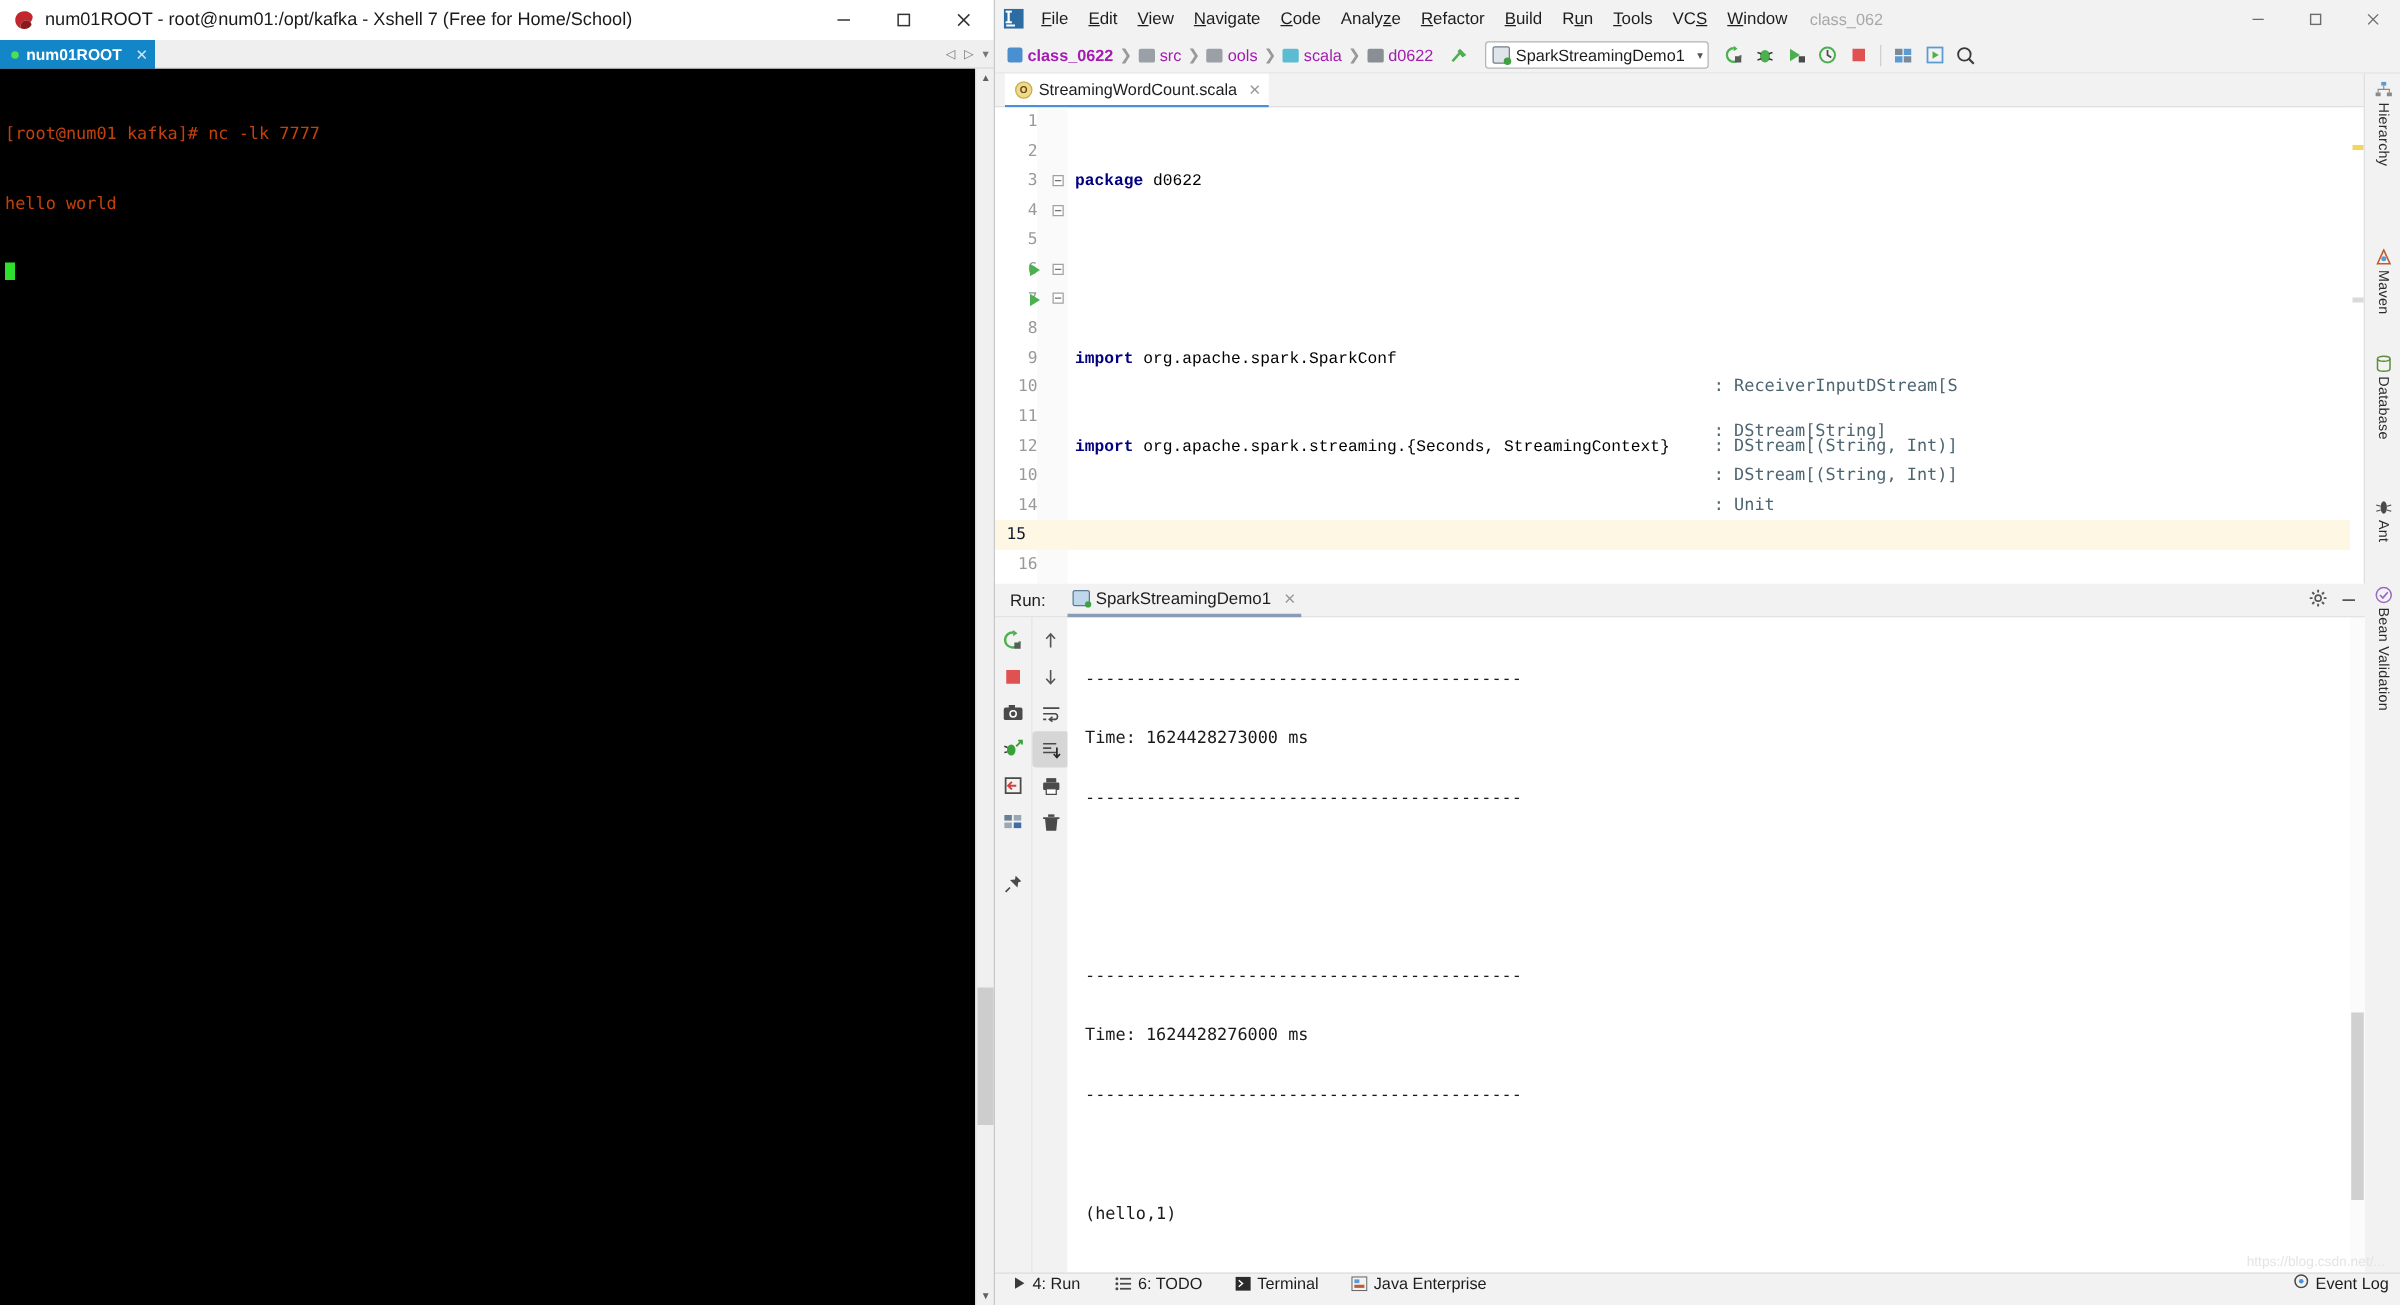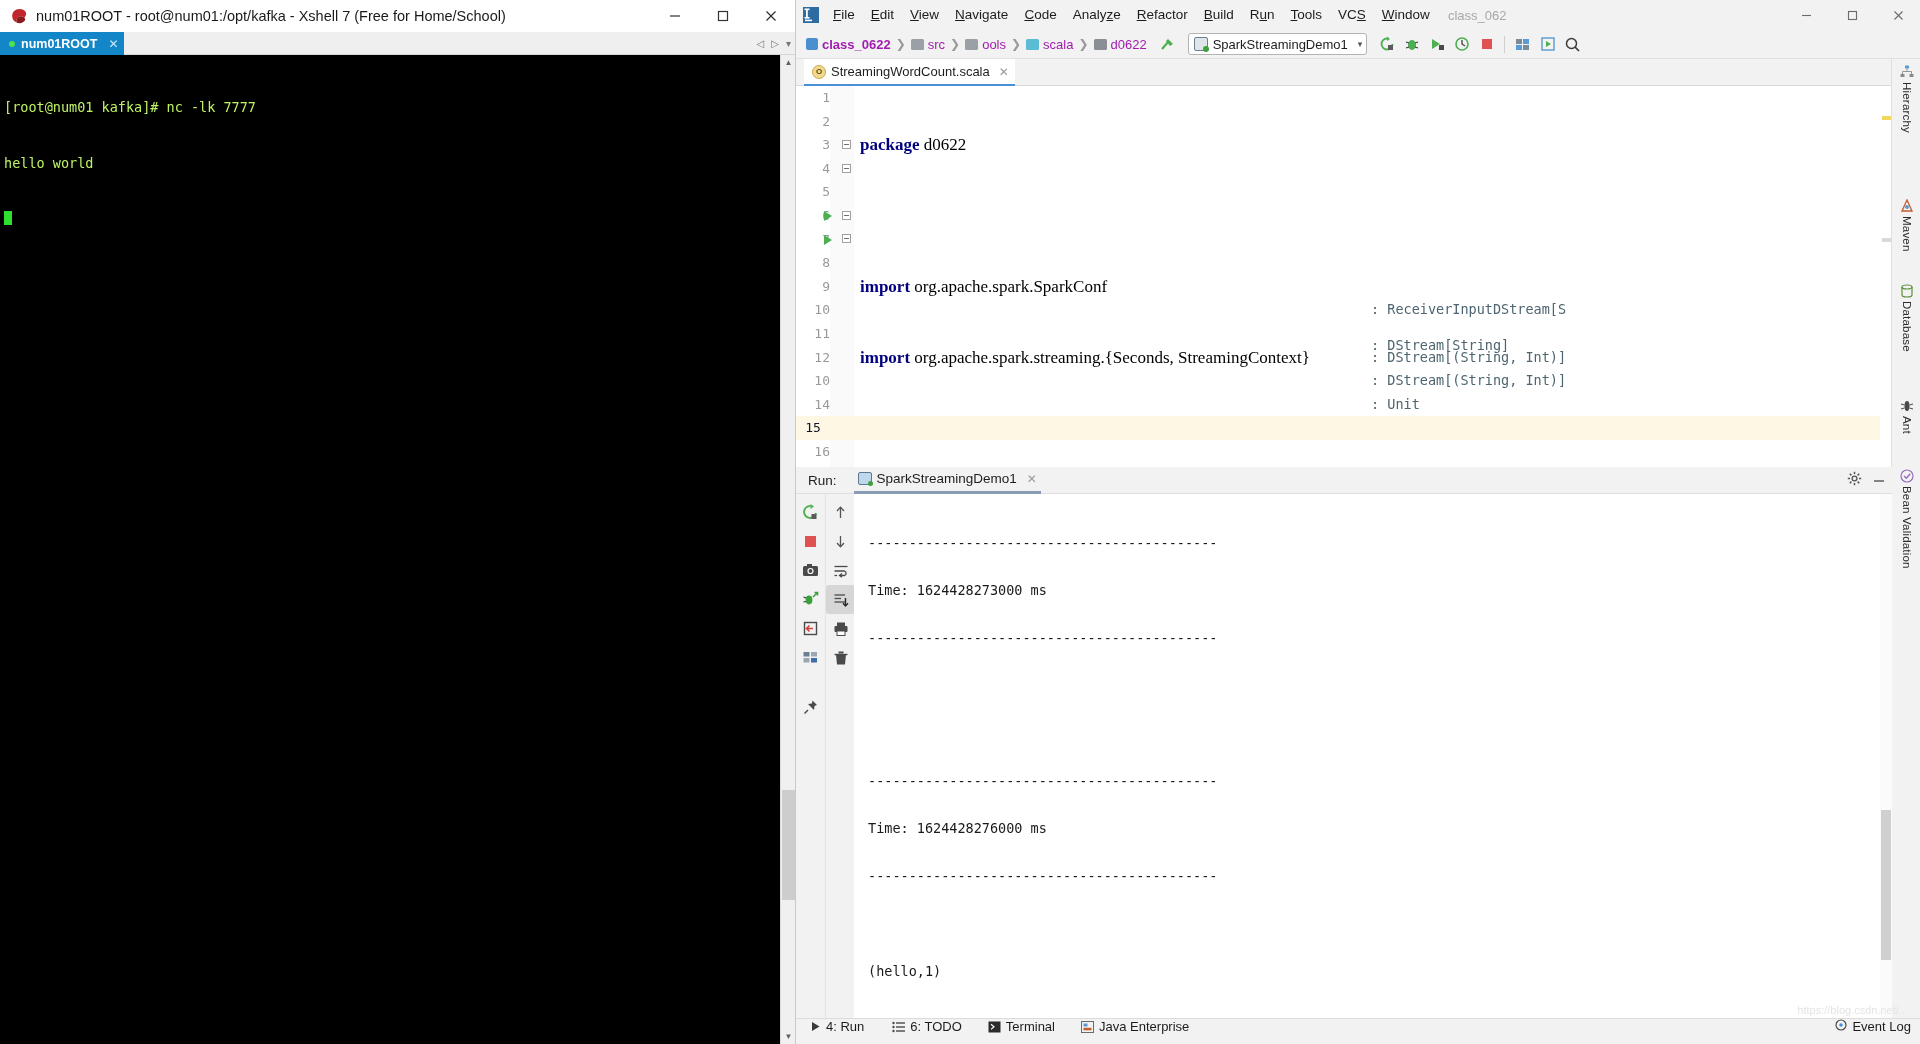--- a/index.html
+++ b/index.html
@@ -48,21 +48,21 @@
   }
   .xs-tab-close { margin-left: 11px; color: #cfe8f7; font-size: 12px; font-weight: normal; }
   .xs-tab-nav {
     position: absolute; right: 4px; top: 0; height: 23px;
     display: flex; align-items: center; gap: 7px; color: #777; font-size: 10px;
   }
   .xs-tab-nav span { line-height: 1; }
 
   .xs-term {
     position: absolute; left: 0; top: 55px; width: 780px; height: 989px;
-    background: #000000; color: #bef264;
+    background: #000000; color: #c2410c;
     font-family: "DejaVu Sans Mono", monospace; font-size: 13.5px;
     padding: 6px 0 0 4px; line-height: 18.5px;
     white-space: pre;
   }
   .xs-term .line { height: 18.5px; }
   .xs-cursor {
     display: inline-block; width: 8px; height: 14px; background: #2ee02e; vertical-align: -2px;
   }
   .xs-scroll {
     position: absolute; right: 0; top: 55px; width: 15px; height: 989px;
@@ -159,21 +159,21 @@
   .ed-body {
     position: absolute; left: 0; top: 27px; width: 1096px; height: 396px;
     background: #ffffff; overflow: hidden;
   }
   .ed-gutter-band {
     position: absolute; left: 0; top: 0; width: 58px; height: 396px;
     background: linear-gradient(to right, #ffffff 0px, #ffffff 34px, #fafafa 34px, #fafafa 58px);
   }
   .code-area {
     position: absolute; left: 58px; top: 0; right: 0; height: 396px;
-    font-family: Liberation Serif, serif; font-size: 17px; line-height: 23.6px;
+    font-family: Liberation Mono, monospace; font-size: 13px; line-height: 23.6px;
     color: #000000; white-space: pre;
   }
   .code-line { position: relative; height: 23.6px; padding-left: 6px; }
   .ln {
     position: absolute; width: 34px; text-align: right; color: #999999;
     font-family: "DejaVu Sans Mono", monospace; font-size: 13px; line-height: 23.6px;
   }
   .ln.cur { color: #0f172a; text-align: center; }
   .row-hl { position: absolute; left: 0; width: 1096px; height: 23.6px; background: #fdf7e3; }
   .kw { color: #000080; font-weight: bold; }

